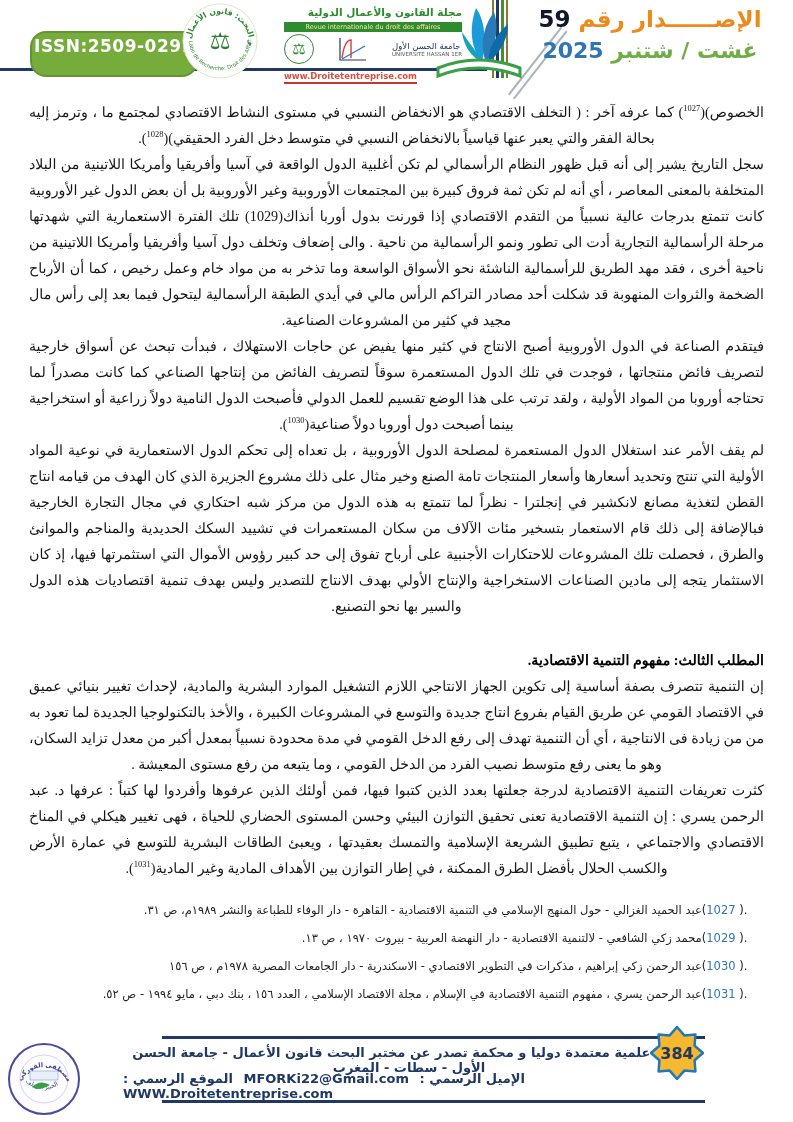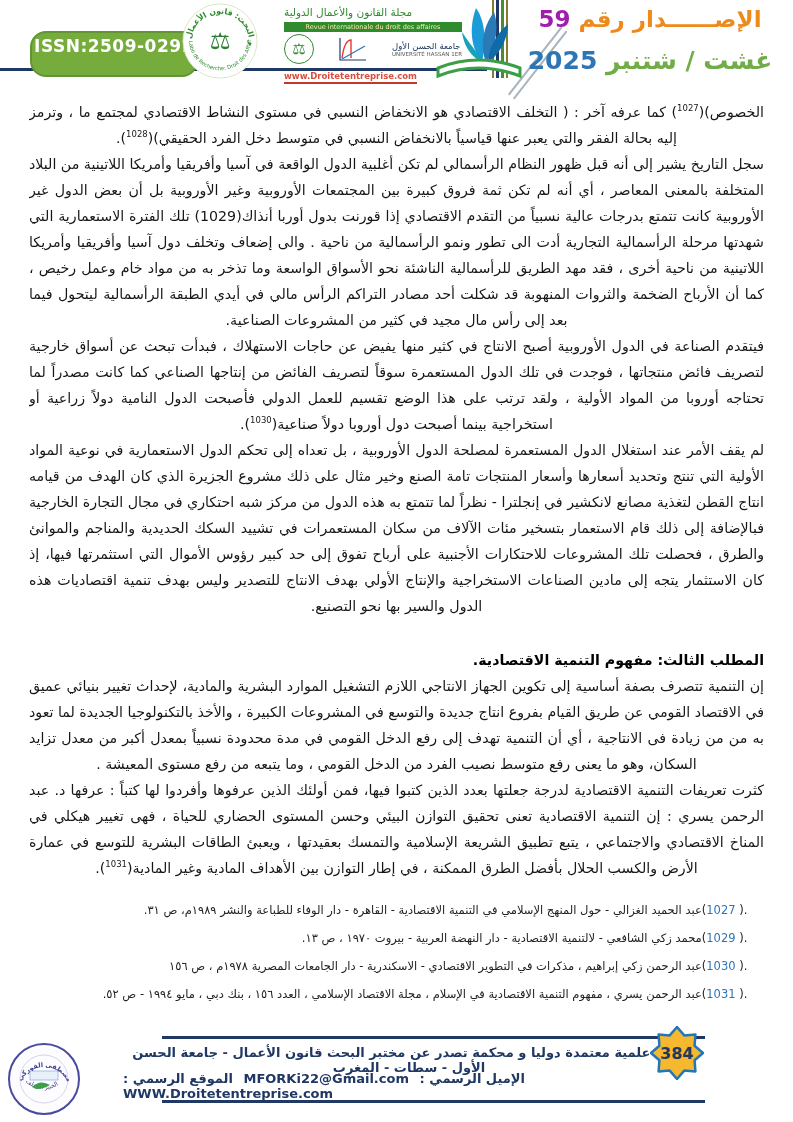--- a/index.html
+++ b/index.html
@@ -13,51 +13,51 @@
   
   .header-rule { position:absolute; left:0; top:68px; width:487px; height:3px; background:#1f3864; }
   .issn-pill {
     position:absolute; left:12px; top:31px; width:168px; height:46px;
     background:#76ac3b; border:2px solid #639534; border-radius:16px;
     color:#fff; font-weight:bold; font-size:17px; text-align:center; line-height:27px;
     letter-spacing:0.5px; z-index:3;margin-left:18px;
   }
   .lab-logo { position:absolute; left:181px; top:2px; width:78px; height:78px; z-index:3; }
   .journal-logo { position:absolute; left:284px; top:6px; width:178px; z-index:3; }
-  .jl-title { color:#2e8b2e; font-weight:normal; font-size:10.5px; text-align:left; }
+  .jl-title { color:#2e8b2e; font-weight:bold; font-size:10.5px; text-align:right; }
   .jl-bar { margin-top:4px; background:#2e8b2e; color:#ffe9a8; font-size:6.5px; text-align:center; padding:1px 0; }
   .jl-row { display:flex; align-items:center; justify-content:space-between; margin-top:2px; }
   .jl-scales { width:30px; height:30px; border-radius:50%; border:1.5px solid #2e8b2e; color:#2e8b2e;
     font-size:15px; text-align:center; line-height:28px; }
   .jl-univ { text-align:left; color:#1f3864; }
   .jl-univ .ar { font-size:8.5px; }
   .jl-univ .fr { font-size:5.5px; color:#555; }
   .jl-site { margin-top:3px; color:#d94f3d; font-weight:bold; font-size:8.5px; text-align:left;
     border-bottom:2px solid #c0392b; display:inline-block; padding-bottom:1px; }
   .book-logo { position:absolute; left:428px; top:4px; width:100px; height:82px; z-index:4; }
   .vsep { position:absolute; top:0; height:78px; z-index:2; }
   .vsep.s1 { left:492px; width:2px; background:#8a7a30; }
   .vsep.s2 { left:496px; width:3px; background:#1f3864; }
   .vsep.s3 { left:501px; width:3px; background:#4a8a3a; }
   .vsep.s4 { left:506px; width:2px; background:#8a7a30; }
   .issue-block { position:absolute; left:515px; top:6px; width:270px; text-align:center; direction:rtl; z-index:3; }
   .issue-l1 { font-size:23px; font-weight:bold; color:#ee8a1c; white-space:nowrap; }
-  .issue-l1 .num { color:#a21caf; }
-  .issue-l2 { margin-top:14px; font-size:25px; font-weight:bold; color:#70ad47; white-space:nowrap; }
+  .issue-l1 .num { color:#0f172a; }
+  .issue-l2 { margin-top:6px; font-size:22px; font-weight:bold; color:#70ad47; white-space:nowrap; }
   .issue-l2 .num { color:#2e75b6; }
   .slash { position:absolute; background:#aab4be; height:1.5px; width:86px;
     transform:rotate(-52deg); z-index:2; }
   .slash.a { left:492px; top:60px; }
   .slash.b { left:497px; top:64px; }
 
   
   .body-text {
     position:absolute; left:29px; right:29px; top:99px; height:796px;
     direction:rtl; overflow:hidden;
-    font-size:14.2px; line-height:26px; color:#161616;
+    font-size:14.2px; line-height:26px; color:#161616;font-family:Liberation Serif, serif;
   }
   .para { text-align:justify; text-align-last:center; }
   .para.heading { font-weight:bold; text-align-last:right; color:#000;margin-top:28px; }
   .para sup { font-size:8.5px; line-height:0; vertical-align:super; }
 
   
   .footnotes {
     position:absolute; left:35px; right:42px; top:903px; height:132px;
     direction:rtl; text-align:right; font-size:11.5px; line-height:15px; color:#222;
     overflow:hidden;

